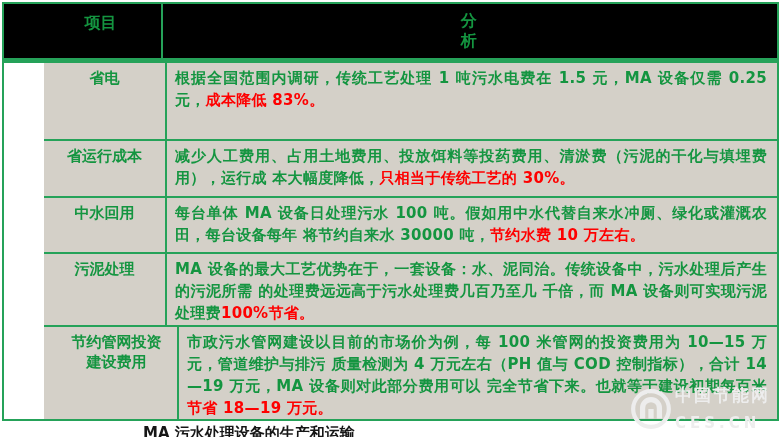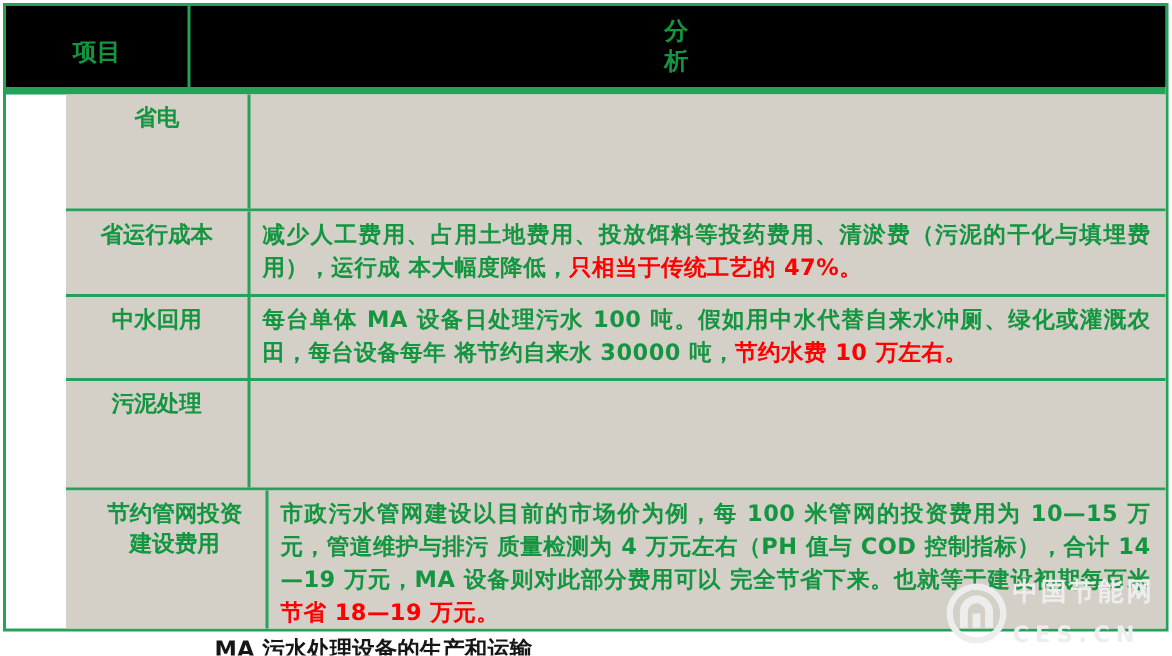--- a/index.html
+++ b/index.html
@@ -23,21 +23,21 @@
   }
   .hdr{
     display:flex;height:54px;background:var(--header-bg);
   }
   .col-label{
     width:123px;flex:0 0 123px;border-right:2px solid var(--border-green);
     text-align:center;padding-top:5px;
     font-size:15px;font-weight:bold;color:var(--green-text);
     white-space:pre-line;line-height:20px;
   }
-  .hdr .col-label{font-size:16px;padding-top:21px;}
+  .hdr .col-label{font-size:16px;padding-top:9px;margin-left:36px;}
   .col-body{
     flex:1;padding:4px 10px 0 8px;
     font-size:15px;font-weight:bold;color:var(--green-text);
     line-height:22px;text-align:justify;letter-spacing:0.3px;
   }
   .hdr .col-body{
     text-align:center;white-space:pre-line;line-height:20px;padding-top:7px;font-size:16px;
   }
   .sep{height:5px;background:var(--border-green);}
   .row{
@@ -74,34 +74,36 @@
   <div class="hdr">
     <div class="col-label">项目</div>
     <div class="col-body">分
 析</div>
   </div>
 
   <div class="sep"></div>
 
   <div class="row r1">
     <div class="col-label">省电</div>
+    <div class="col-body"><span>根据全国范围内调研，传统工艺处理 1 吨污水电费在 1.5 元，MA 设备仅需 0.25 元，</span><span class="red">成本降低 83%。</span></div>
   </div>
 
   <div class="row r2">
     <div class="col-label">省运行成本</div>
-    <div class="col-body"><span>减少人工费用、占用土地费用、投放饵料等投药费用、清淤费（污泥的干化与填埋费用），运行成 本大幅度降低，</span><span class="red">只相当于传统工艺的 47%。</span></div>
+    <div class="col-body"><span>减少人工费用、占用土地费用、投放饵料等投药费用、清淤费（污泥的干化与填埋费用），运行成 本大幅度降低，</span><span class="red">只相当于传统工艺的 30%。</span></div>
   </div>
 
   <div class="row r3">
     <div class="col-label">中水回用</div>
     <div class="col-body"><span>每台单体 MA 设备日处理污水 100 吨。假如用中水代替自来水冲厕、绿化或灌溉农田，每台设备每年 将节约自来水 30000 吨，</span><span class="red">节约水费 10 万左右。</span></div>
   </div>
 
   <div class="row r4">
     <div class="col-label">污泥处理</div>
+    <div class="col-body"><span>MA 设备的最大工艺优势在于，一套设备：水、泥同治。传统设备中，污水处理后产生的污泥所需 的处理费远远高于污水处理费几百乃至几 千倍，而 MA 设备则可实现污泥处理费</span><span class="red">100%节省。</span></div>
   </div>
 
   <div class="row r5">
     <div class="col-label">节约管网投资
 建设费用</div>
     <div class="col-body"><span>市政污水管网建设以目前的市场价为例，每 100 米管网的投资费用为 10—15 万元，管道维护与排污 质量检测为 4 万元左右（PH 值与 COD 控制指标），合计 14—19 万元，MA 设备则对此部分费用可以 完全节省下来。也就等于建设初期每百米</span><span class="red">节省 18—19 万元。</span></div>
   </div>
 
 </div>
 

